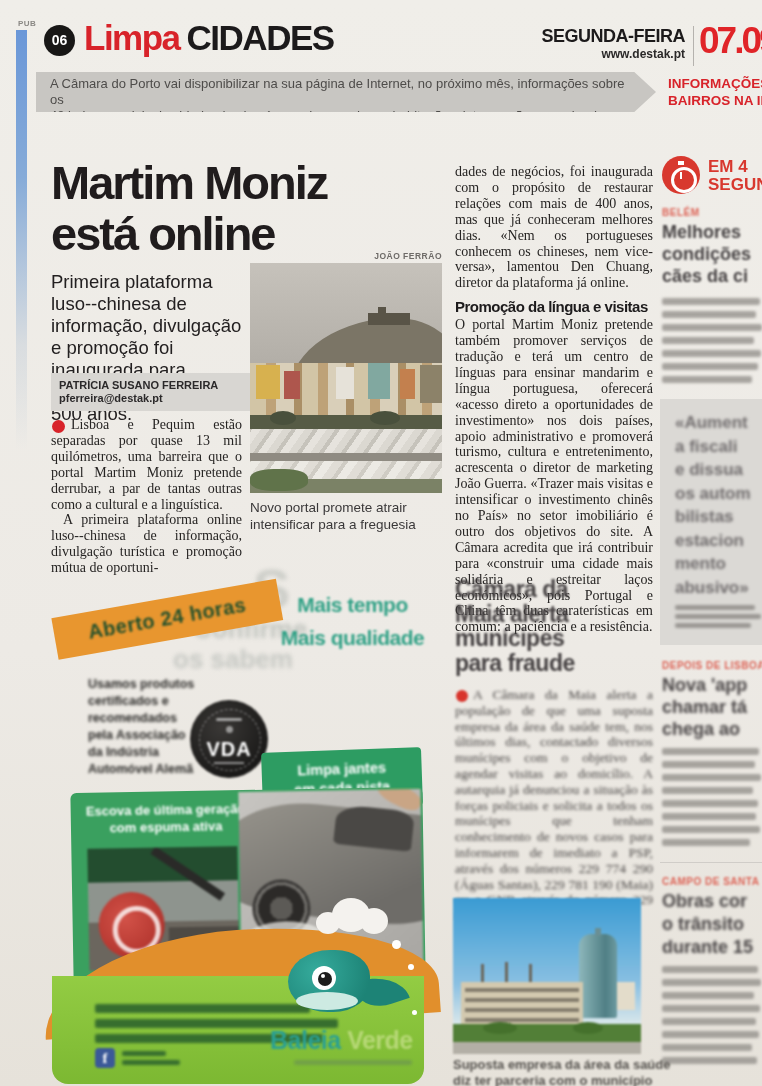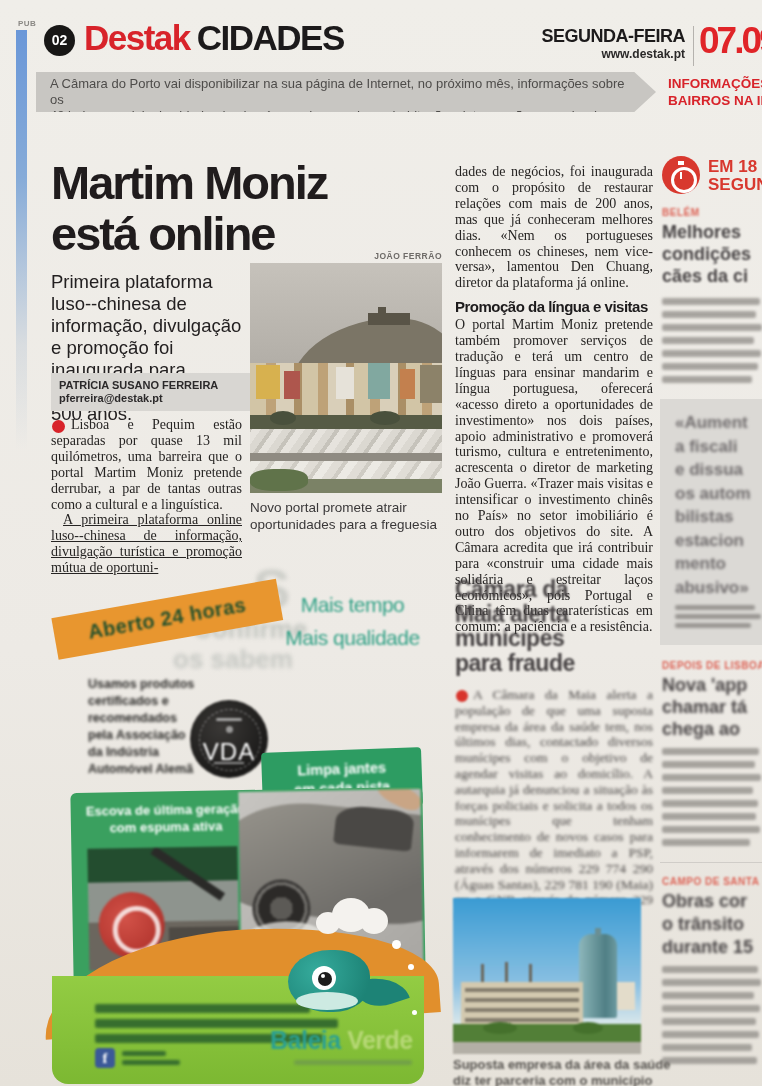--- a/index.html
+++ b/index.html
@@ -20,25 +20,25 @@
 <body>
 
 <div id="page">
 
   <div class="abs" style="left:18px;top:19px;font-size:8px;font-weight:700;color:#8a8884;letter-spacing:.5px;">PUB</div>
 
   <div class="abs" style="left:16px;top:30px;width:11px;height:420px;
        background:linear-gradient(180deg,#6a97d8 0%,#86abd8 35%,rgba(176,192,210,.35) 75%,rgba(200,205,210,0) 100%);"></div>
 
   <div class="abs circle" style="left:44px;top:25px;width:31px;height:31px;background:#181716;text-align:center;">
-    <span style="color:#fff;font-weight:800;font-size:14px;line-height:31px;">02</span>
+    <span style="color:#fff;font-weight:800;font-size:14px;line-height:31px;">06</span>
   </div>
 
   <div class="abs" style="left:84px;top:18px;font-size:35px;font-weight:800;letter-spacing:-1.5px;white-space:nowrap;">
-    <span style="color:#d8232a;">Destak</span><span style="width:7px;display:inline-block;"></span><span style="color:#1c1a1b;">CIDADES</span>
+    <span style="color:#d8232a;">Limpa</span><span style="width:7px;display:inline-block;"></span><span style="color:#1c1a1b;">CIDADES</span>
   </div>
 
   <div class="abs" style="left:520px;top:26px;width:165px;text-align:right;">
     <div style="font-size:18px;font-weight:800;color:#1c1a1b;letter-spacing:-.5px;">SEGUNDA-FEIRA</div>
     <div style="font-size:12px;font-weight:700;color:#2a2828;">www.destak.pt</div>
   </div>
 
   <div class="abs" style="left:693px;top:26px;width:1px;height:40px;background:#b5b2ae;"></div>
 
   <div class="abs" style="left:699px;top:20px;width:63px;overflow:hidden;font-size:37px;font-weight:800;color:#e02428;letter-spacing:-3px;white-space:nowrap;">07.09</div>
@@ -63,21 +63,21 @@
   <div class="abs" style="left:51px;top:271px;width:203px;font-size:18.5px;line-height:22px;color:#232021;">Primeira plataforma luso--chinesa de informação, divulgação e promoção foi inaugurada para restaurar relações com 500 anos.</div>
 
   <div class="abs" style="left:51px;top:373px;width:186px;background:#d8d6d2;padding:6px 8px 6px 8px;">
     <div style="font-size:11px;font-weight:800;color:#2b292a;line-height:13px;">PATRÍCIA SUSANO FERREIRA</div>
     <div style="font-size:11px;font-weight:800;color:#2b292a;line-height:13px;">pferreira@destak.pt</div>
   </div>
 
   <div class="abs circle" style="left:52px;top:420px;width:13px;height:13px;background:#d8232a;"></div>
   <div class="abs serif just" style="left:51px;top:417px;width:191px;font-size:14px;line-height:15.9px;color:#262423;">
     <div style="text-indent:20px;">Lisboa e Pequim estão separadas por quase 13 mil quilómetros, uma barreira que o portal Martim Moniz pretende derrubar, a par de tantas outras como a cultural e a linguística.</div>
-    <div style="text-indent:12px;text-decoration:underline;">A primeira plataforma online luso--chinesa de informação, divulgação turística e promoção mútua de oportuni-</div>
+    <div style="text-indent:12px;">A primeira plataforma online luso--chinesa de informação, divulgação turística e promoção mútua de oportuni-</div>
   </div>
 
   <div class="abs" style="left:330px;top:251px;width:112px;text-align:right;font-size:8.5px;color:#6e6b68;letter-spacing:.5px;font-weight:700;">JOÃO FERRÃO</div>
 
   <div class="abs" style="left:250px;top:263px;width:192px;height:230px;overflow:hidden;filter:blur(.4px) saturate(.95);">
     <div class="abs" style="left:0;top:0;width:192px;height:108px;background:linear-gradient(180deg,#c6c2bb,#b1ada6);"></div>
     <div class="abs" style="left:36px;top:56px;width:175px;height:72px;background:#7b7565;border-radius:60% 40% 0 0/100% 80% 0 0;transform:rotate(-4deg);"></div>
     <div class="abs" style="left:118px;top:50px;width:42px;height:12px;background:#595446;"></div>
     <div class="abs" style="left:128px;top:44px;width:8px;height:8px;background:#595446;"></div>
     <div class="abs" style="left:0;top:100px;width:192px;height:56px;background:repeating-linear-gradient(90deg,#d3c5a4 0 16px,#bfa276 16px 26px,#d9cfb8 26px 44px,#ab8f64 44px 52px);"></div>
@@ -92,36 +92,36 @@
     <div class="abs" style="left:120px;top:148px;width:30px;height:14px;background:#49503b;border-radius:50%;"></div>
     <div class="abs" style="left:0;top:166px;width:192px;height:24px;background:repeating-linear-gradient(-55deg,#e6e3dd 0 7px,#c6c3bb 7px 11px,#dbd8d1 11px 18px);"></div>
     <div class="abs" style="left:0;top:190px;width:192px;height:10px;background:#8f8b82;"></div>
     <div class="abs" style="left:0;top:198px;width:192px;height:20px;background:repeating-linear-gradient(-55deg,#eceae4 0 8px,#cfccc4 8px 12px,#e0ddd6 12px 20px);"></div>
     <div class="abs" style="left:0;top:216px;width:192px;height:14px;background:#7b8265;"></div>
     <div class="abs" style="left:0;top:206px;width:58px;height:22px;background:#5f7348;border-radius:40%;"></div>
   </div>
 
   <div class="abs" style="left:250px;top:499px;font-size:13.5px;line-height:17px;color:#3a3839;">
     <div>Novo portal promete atrair</div>
-    <div>oportunidades para a freguesia</div>
+    <div>intensificar para a freguesia</div>
   </div>
 
   <div class="abs serif just" style="left:455px;top:164px;width:198px;font-size:14px;line-height:15.9px;color:#262423;">
-    <div>dades de negócios, foi inaugurada com o propósito de restaurar relações com mais de 200 anos, mas que já conheceram melhores dias. «Nem os portugueses conhecem os chineses, nem vice-versa», lamentou Den Chuang, diretor da plataforma já online.</div>
+    <div>dades de negócios, foi inaugurada com o propósito de restaurar relações com mais de 400 anos, mas que já conheceram melhores dias. «Nem os portugueses conhecem os chineses, nem vice-versa», lamentou Den Chuang, diretor da plataforma já online.</div>
     <div class="hline" style="font-family:'Liberation Sans',sans-serif;font-size:15px;color:#1d1b1c;margin:8px 0 2px 0;text-align:left;">Promoção da língua e visitas</div>
     <div>O portal Martim Moniz pretende também promover serviços de tradução e terá um centro de línguas para ensinar mandarim e língua portuguesa, oferecerá «acesso direto a oportunidades de investimento» nos dois países, apoio administrativo e promoverá turismo, cultura e entretenimento, acrescenta o diretor de marketing João Guerra. «Trazer mais visitas e intensificar o investimento chinês no País» no setor imobiliário é outro dos objetivos do site. A Câmara acredita que irá contribuir para «construir uma cidade mais solidária e estreitar laços económicos», pois Portugal e China têm duas caraterísticas em comum: a paciência e a resistência.</div>
   </div>
 
   <div class="abs circle" style="left:662px;top:156px;width:38px;height:38px;background:#d8382e;">
     <div class="abs circle" style="left:9px;top:11px;width:20px;height:20px;border:3px solid #fff;"></div>
     <div class="abs" style="left:16px;top:5px;width:6px;height:4px;background:#fff;"></div>
     <div class="abs" style="left:18px;top:16px;width:2px;height:7px;background:#fff;"></div>
   </div>
   <div class="abs" style="left:708px;top:158px;width:54px;overflow:hidden;font-size:17px;font-weight:800;color:#d8382e;line-height:18px;white-space:nowrap;" class2="b08">
-    <div>EM 18</div>
+    <div>EM 4</div>
     <div>SEGUN</div>
   </div>
 
   <div class="abs b08" style="left:662px;top:207px;font-size:10px;font-weight:800;color:#dd6457;letter-spacing:.5px;">BELÉM</div>
   <div class="abs b13" style="left:662px;top:221px;width:102px;overflow:hidden;font-size:18px;font-weight:800;color:#474344;line-height:22px;white-space:nowrap;">
     <div>Melhores</div>
     <div>condições</div>
     <div>cães da ci</div>
   </div>
   <div>
@@ -217,39 +217,39 @@
   </div>
 
   <div class="abs b20" style="left:253px;top:556px;font-size:56px;font-weight:800;color:rgba(150,158,152,.35);">S</div>
   <div class="abs b20" style="left:193px;top:614px;font-size:26px;font-weight:800;color:rgba(140,150,144,.45);">Confirme</div>
   <div class="abs b20" style="left:173px;top:644px;font-size:26px;font-weight:800;color:rgba(140,150,144,.4);">os sabem</div>
 
   <div class="abs" style="left:55px;top:618px;width:228px;height:42px;background:#e8962f;transform:rotate(-10deg);transform-origin:left center;">
     <div class="b10" style="text-align:center;padding-top:9px;font-size:20px;font-weight:800;color:#23502b;letter-spacing:.5px;">Aberto 24 horas</div>
   </div>
 
-  <div class="abs b08" style="left:280px;top:588px;width:145px;text-align:center;font-size:21px;font-weight:400;color:#31a186;line-height:33px;letter-spacing:-.5px;">
+  <div class="abs b08" style="left:280px;top:588px;width:145px;text-align:center;font-size:21px;font-weight:700;color:#31a186;line-height:33px;letter-spacing:-.5px;">
     <div>Mais tempo</div>
     <div>Mais qualidade</div>
   </div>
 
   <div class="abs b16" style="left:88px;top:676px;font-size:12.5px;font-weight:800;color:#2b2a28;line-height:17px;">
     <div>Usamos produtos</div>
     <div>certificados e</div>
     <div>recomendados</div>
     <div>pela Associação</div>
     <div>da Indústria</div>
     <div>Automóvel Alemã</div>
   </div>
 
   <div class="abs circle b08" style="left:190px;top:700px;width:78px;height:78px;background:radial-gradient(circle at 40% 35%,#3a3836,#1b1a19 70%);">
     <div class="abs circle" style="left:9px;top:9px;width:60px;height:60px;border:1px dashed rgba(255,255,255,.45);"></div>
     <div class="abs" style="left:26px;top:18px;width:26px;height:3px;background:rgba(255,255,255,.55);border-radius:2px;"></div>
     <div class="abs" style="left:36px;top:26px;width:7px;height:7px;background:rgba(255,255,255,.5);border-radius:50%;"></div>
-    <div class="abs" style="left:0;top:38px;width:78px;text-align:center;font-size:24px;font-weight:400;color:#fff;letter-spacing:1px;">VDA</div>
+    <div class="abs" style="left:0;top:38px;width:78px;text-align:center;font-size:20px;font-weight:700;color:#fff;letter-spacing:1px;">VDA</div>
     <div class="abs" style="left:24px;top:62px;width:30px;height:2px;background:rgba(255,255,255,.5);"></div>
   </div>
 
   <div class="abs" style="left:262px;top:750px;width:160px;height:58px;background:#2d9c62;border-radius:4px;transform:rotate(-2deg);">
     <div class="b08" style="text-align:center;padding-top:10px;font-size:14.5px;font-weight:800;color:#fff;line-height:19px;">
       <div>Limpa jantes</div>
       <div>em cada pista</div>
     </div>
   </div>
 

